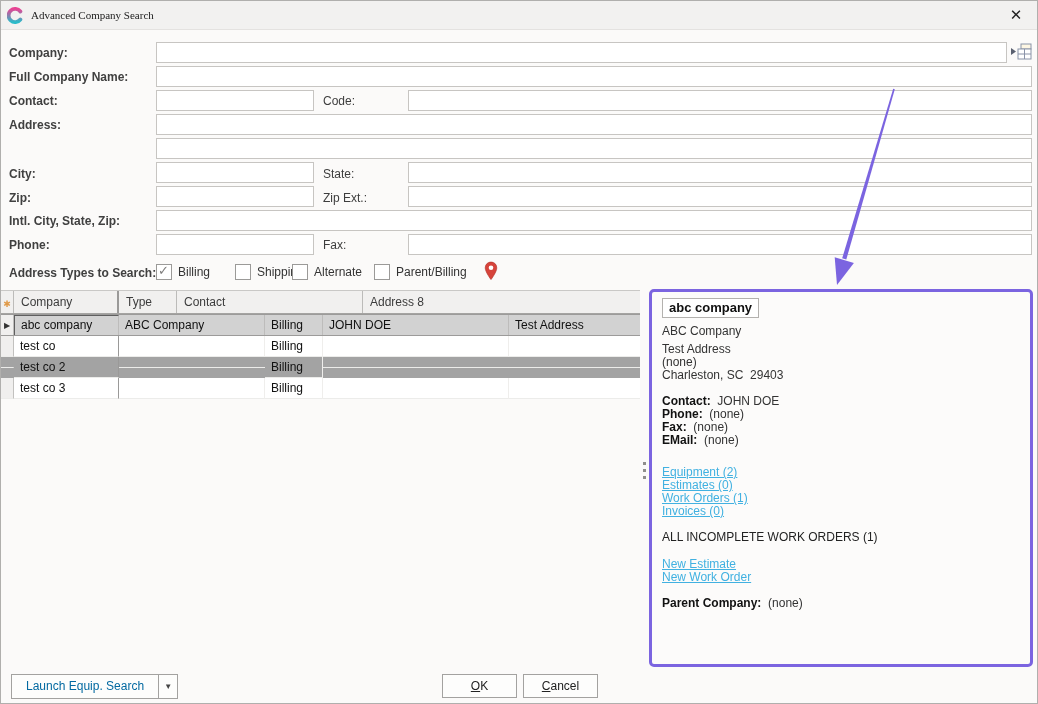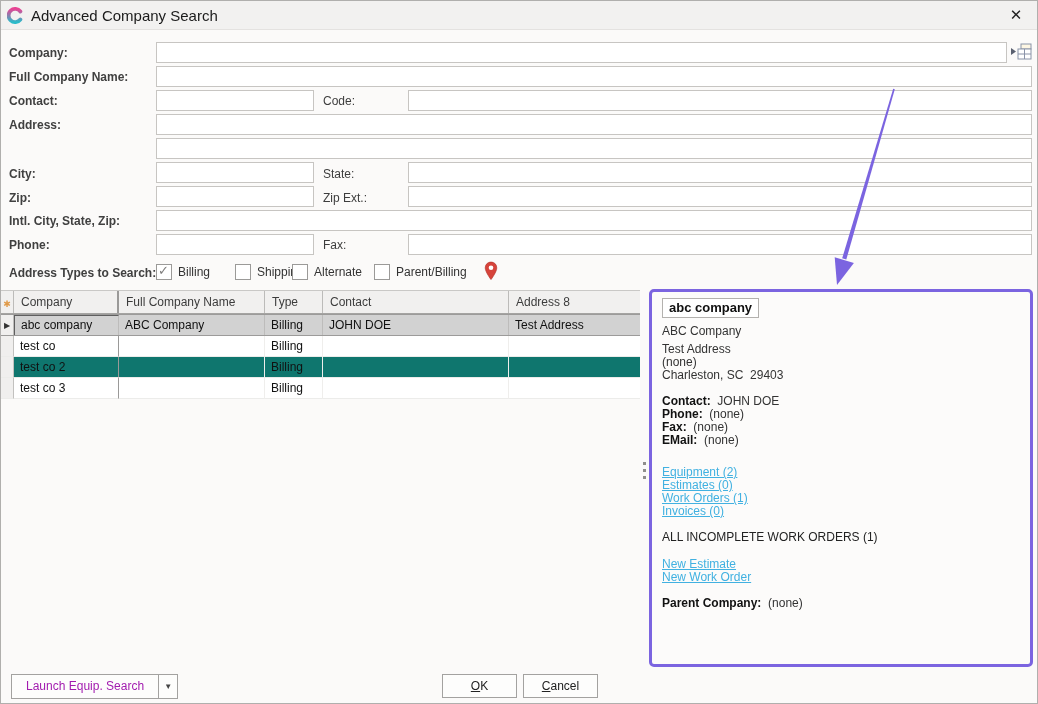--- a/index.html
+++ b/index.html
@@ -1,21 +1,21 @@
 <!DOCTYPE html>
 <html style="--accent-purple: #7b64e0; --link-blue: #41b1e1; --pin-red: #d6433b; --selected-row-bg: #d2d2d2; --logo-pink: #e84393; --logo-teal: #2bbbc9;"><head>
 <meta charset="utf-8">
 <style>
   html,body{margin:0;padding:0;background:#ffffff;font-family:"Liberation Sans",sans-serif;}
   #dialog{position:relative;width:1038px;height:704px;background:#fbfaf9;border:1px solid #b0afad;box-sizing:border-box;overflow:hidden;font-size:12px;color:#2b2b2b;}
 
   
   .titlebar{position:absolute;left:0;top:0;width:100%;height:28px;background:#f2f1f0;border-bottom:1px solid #e4e2e0;display:flex;align-items:center;}
   .titlebar .logo{width:17px;height:17px;margin:0 7px 0 6px;}
-  .titlebar .title{font-size:15px;color:#1b1b1b;}
+  .titlebar .title{font-size:11px;color:#1b1b1b;font-family:Liberation Serif, serif;}
   .close-btn{position:absolute;right:8px;top:2px;width:26px;height:24px;border:none;background:transparent;font-size:15px;color:#222;cursor:pointer;line-height:24px;text-align:center;padding:0;}
 
   
   .flabel{position:absolute;left:8px;color:#404040;white-space:nowrap;font-weight:bold;}
   .flabel2{position:absolute;left:322px;color:#3d3d3d;white-space:nowrap;}
   .fin{position:absolute;height:21px;border:1px solid #c7c5c2;background:#fff;box-sizing:border-box;padding:0 4px;font:inherit;color:#222;}
 
   .cbgroup{position:absolute;top:263px;display:flex;align-items:center;gap:6px;}
   .cbox{width:16px;height:16px;border:1px solid #9b9a98;background:#fff;box-sizing:border-box;position:relative;cursor:pointer;}
   .cbox.checked::after{content:"✓";position:absolute;left:1px;top:-2px;font-size:13px;color:#7e7d7c;}
@@ -24,21 +24,21 @@
   .lookup-btn{position:absolute;left:1009px;top:41px;width:24px;height:20px;border:none;background:transparent;padding:0;cursor:pointer;}
   .pin-btn{position:absolute;left:481px;top:260px;width:18px;height:22px;border:none;background:transparent;padding:0;cursor:pointer;}
 
   
   .grid{position:absolute;left:0;top:289px;width:639px;}
   .grid-header{display:flex;height:24px;background:#f1f0ef;border-top:1px solid #c9c8c6;border-bottom:1px solid #a5a4a2;box-sizing:border-box;}
   .gh{box-sizing:border-box;border-right:1px solid #bcbbb9;padding:0 0 0 7px;line-height:22px;color:#3c3c3c;overflow:hidden;white-space:nowrap;}
   .gh.ind{padding:0;text-align:center;line-height:24px;}
   .gh.dark{border-right:2px solid #9a9998;}
   .grow{display:flex;height:21px;background:#fff;cursor:pointer;}
-  .grow.alt{background:#0f766e;}
+  .grow.alt{background:#a3a3a3;align-items:center;}
   .grow.selected{background:#d2d2d2;border-top:1px solid #9c9b9a;border-bottom:1px solid #9c9b9a;height:22px;box-sizing:border-box;}
   .gc{box-sizing:border-box;border-right:1px solid #efeeec;border-bottom:1px solid #ececea;padding:0 0 0 6px;line-height:20px;color:#111;overflow:hidden;white-space:nowrap;}
   .grow.selected .gc{border-right-color:#bdbcbb;border-bottom:none;}
   .gc.ind{padding:0;background:#f0efee;border-right:1px solid #c2c1bf;text-align:center;color:#333;font-size:8px;line-height:21px;}
   .gc.dark{border-right:1px solid #9a9998;}
   .gc.active{border:1px solid #5f5f5f;line-height:19px;}
   .c-ind{width:13px;}.c-company{width:105px;}.c-full{width:146px;}.c-type{width:58px;}.c-contact{width:186px;}.c-addr{width:131px;border-right:none;}
   .hdr-marker{color:#e09a48;font-size:9px;}
 
   .splitter{position:absolute;left:640px;top:461px;width:6px;height:22px;cursor:col-resize;}
@@ -50,21 +50,21 @@
   .name-box{display:inline-block;border:1px solid #b3b1ae;background:#fff;padding:1px 6px 2px 6px;font-weight:bold;font-size:13px;color:#111;}
   .plink{color:var(--link-blue,#41b1e1);text-decoration:underline;cursor:pointer;display:block;line-height:13px;margin-bottom:0;}
   .blabel{font-weight:bold;color:#111;}
   .pline{line-height:13px;color:#333;}
 
   
   .arrow-svg{position:absolute;left:805px;top:78px;width:110px;height:215px;pointer-events:none;}
 
   
   .split-button{position:absolute;left:10px;top:673px;height:25px;border:1px solid #a3a2a0;background:#fdfdfc;display:flex;align-items:stretch;box-sizing:border-box;cursor:pointer;}
-  .split-main{padding:0 14px;line-height:23px;color:#a21caf;}
+  .split-main{padding:0 14px;line-height:23px;color:#0369a1;}
   .split-arrow{width:18px;border-left:1px solid #a3a2a0;text-align:center;line-height:23px;font-size:8px;color:#444;}
   .btn{position:absolute;top:673px;width:75px;height:24px;border:1px solid #a3a2a0;background:#fdfdfc;font:inherit;color:#222;cursor:pointer;box-sizing:border-box;padding:0;}
   .btn .mn{text-decoration:underline;}
   #ok-btn{left:441px;}
   #cancel-btn{left:522px;}
 </style>
 </head>
 <body>
 
 <div id="dialog">
@@ -141,21 +141,20 @@
     <svg viewBox="0 0 16 20" width="16" height="20">
       <path d="M8 1 C4.6 1 2.2 3.6 2.2 6.9 C2.2 10.8 8 18.6 8 18.6 C8 18.6 13.8 10.8 13.8 6.9 C13.8 3.6 11.4 1 8 1 Z" fill="#d6433b" stroke="#b03028" stroke-width="0.6"></path>
       <circle cx="8" cy="6.7" r="2.3" fill="#fff"></circle>
     </svg>
   </button>
 
   <div class="grid">
     <div class="grid-header">
       <div class="gh ind c-ind"><span class="hdr-marker">✱</span></div>
       <div class="gh dark c-company">Company</div>
-      <div class="gh c-full">Full Company Name</div>
       <div class="gh c-type">Type</div>
       <div class="gh c-contact">Contact</div>
       <div class="gh c-addr">Address 8</div>
     </div>
 
     <div class="grow selected">
       <div class="gc ind c-ind">▶</div>
       <div class="gc dark active c-company">abc company</div>
       <div class="gc c-full">ABC Company</div>
       <div class="gc c-type">Billing</div>

